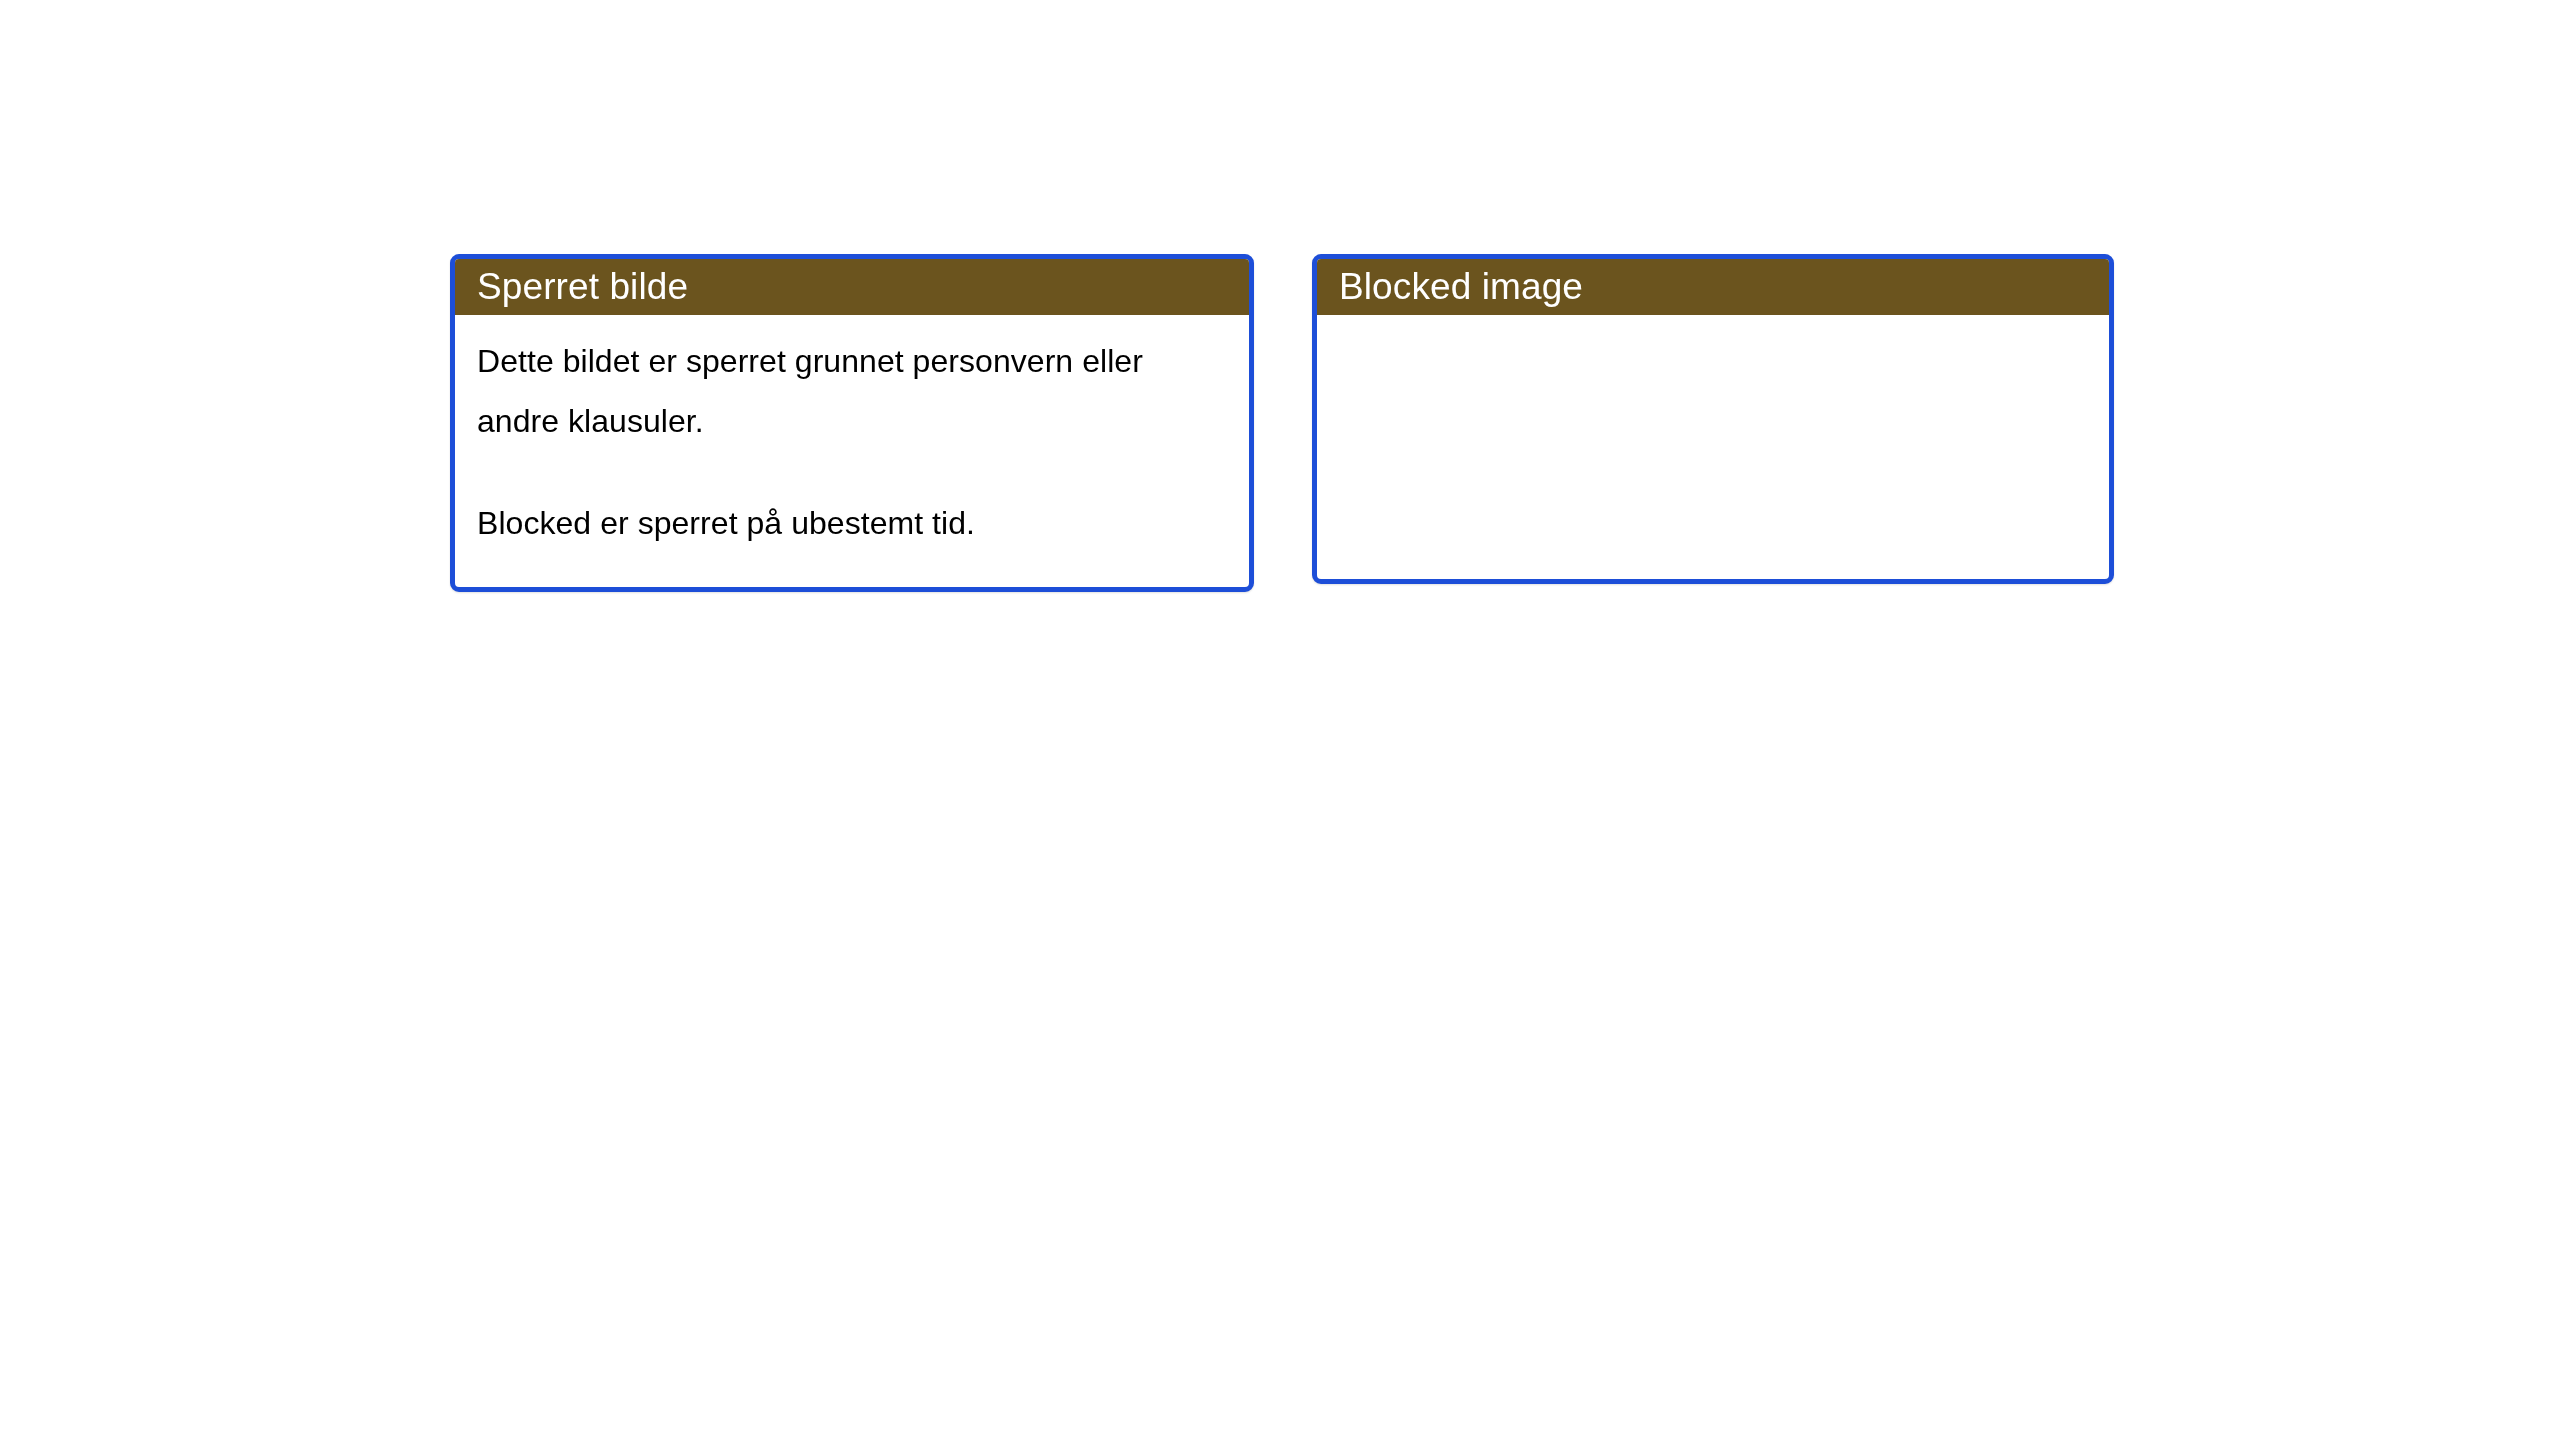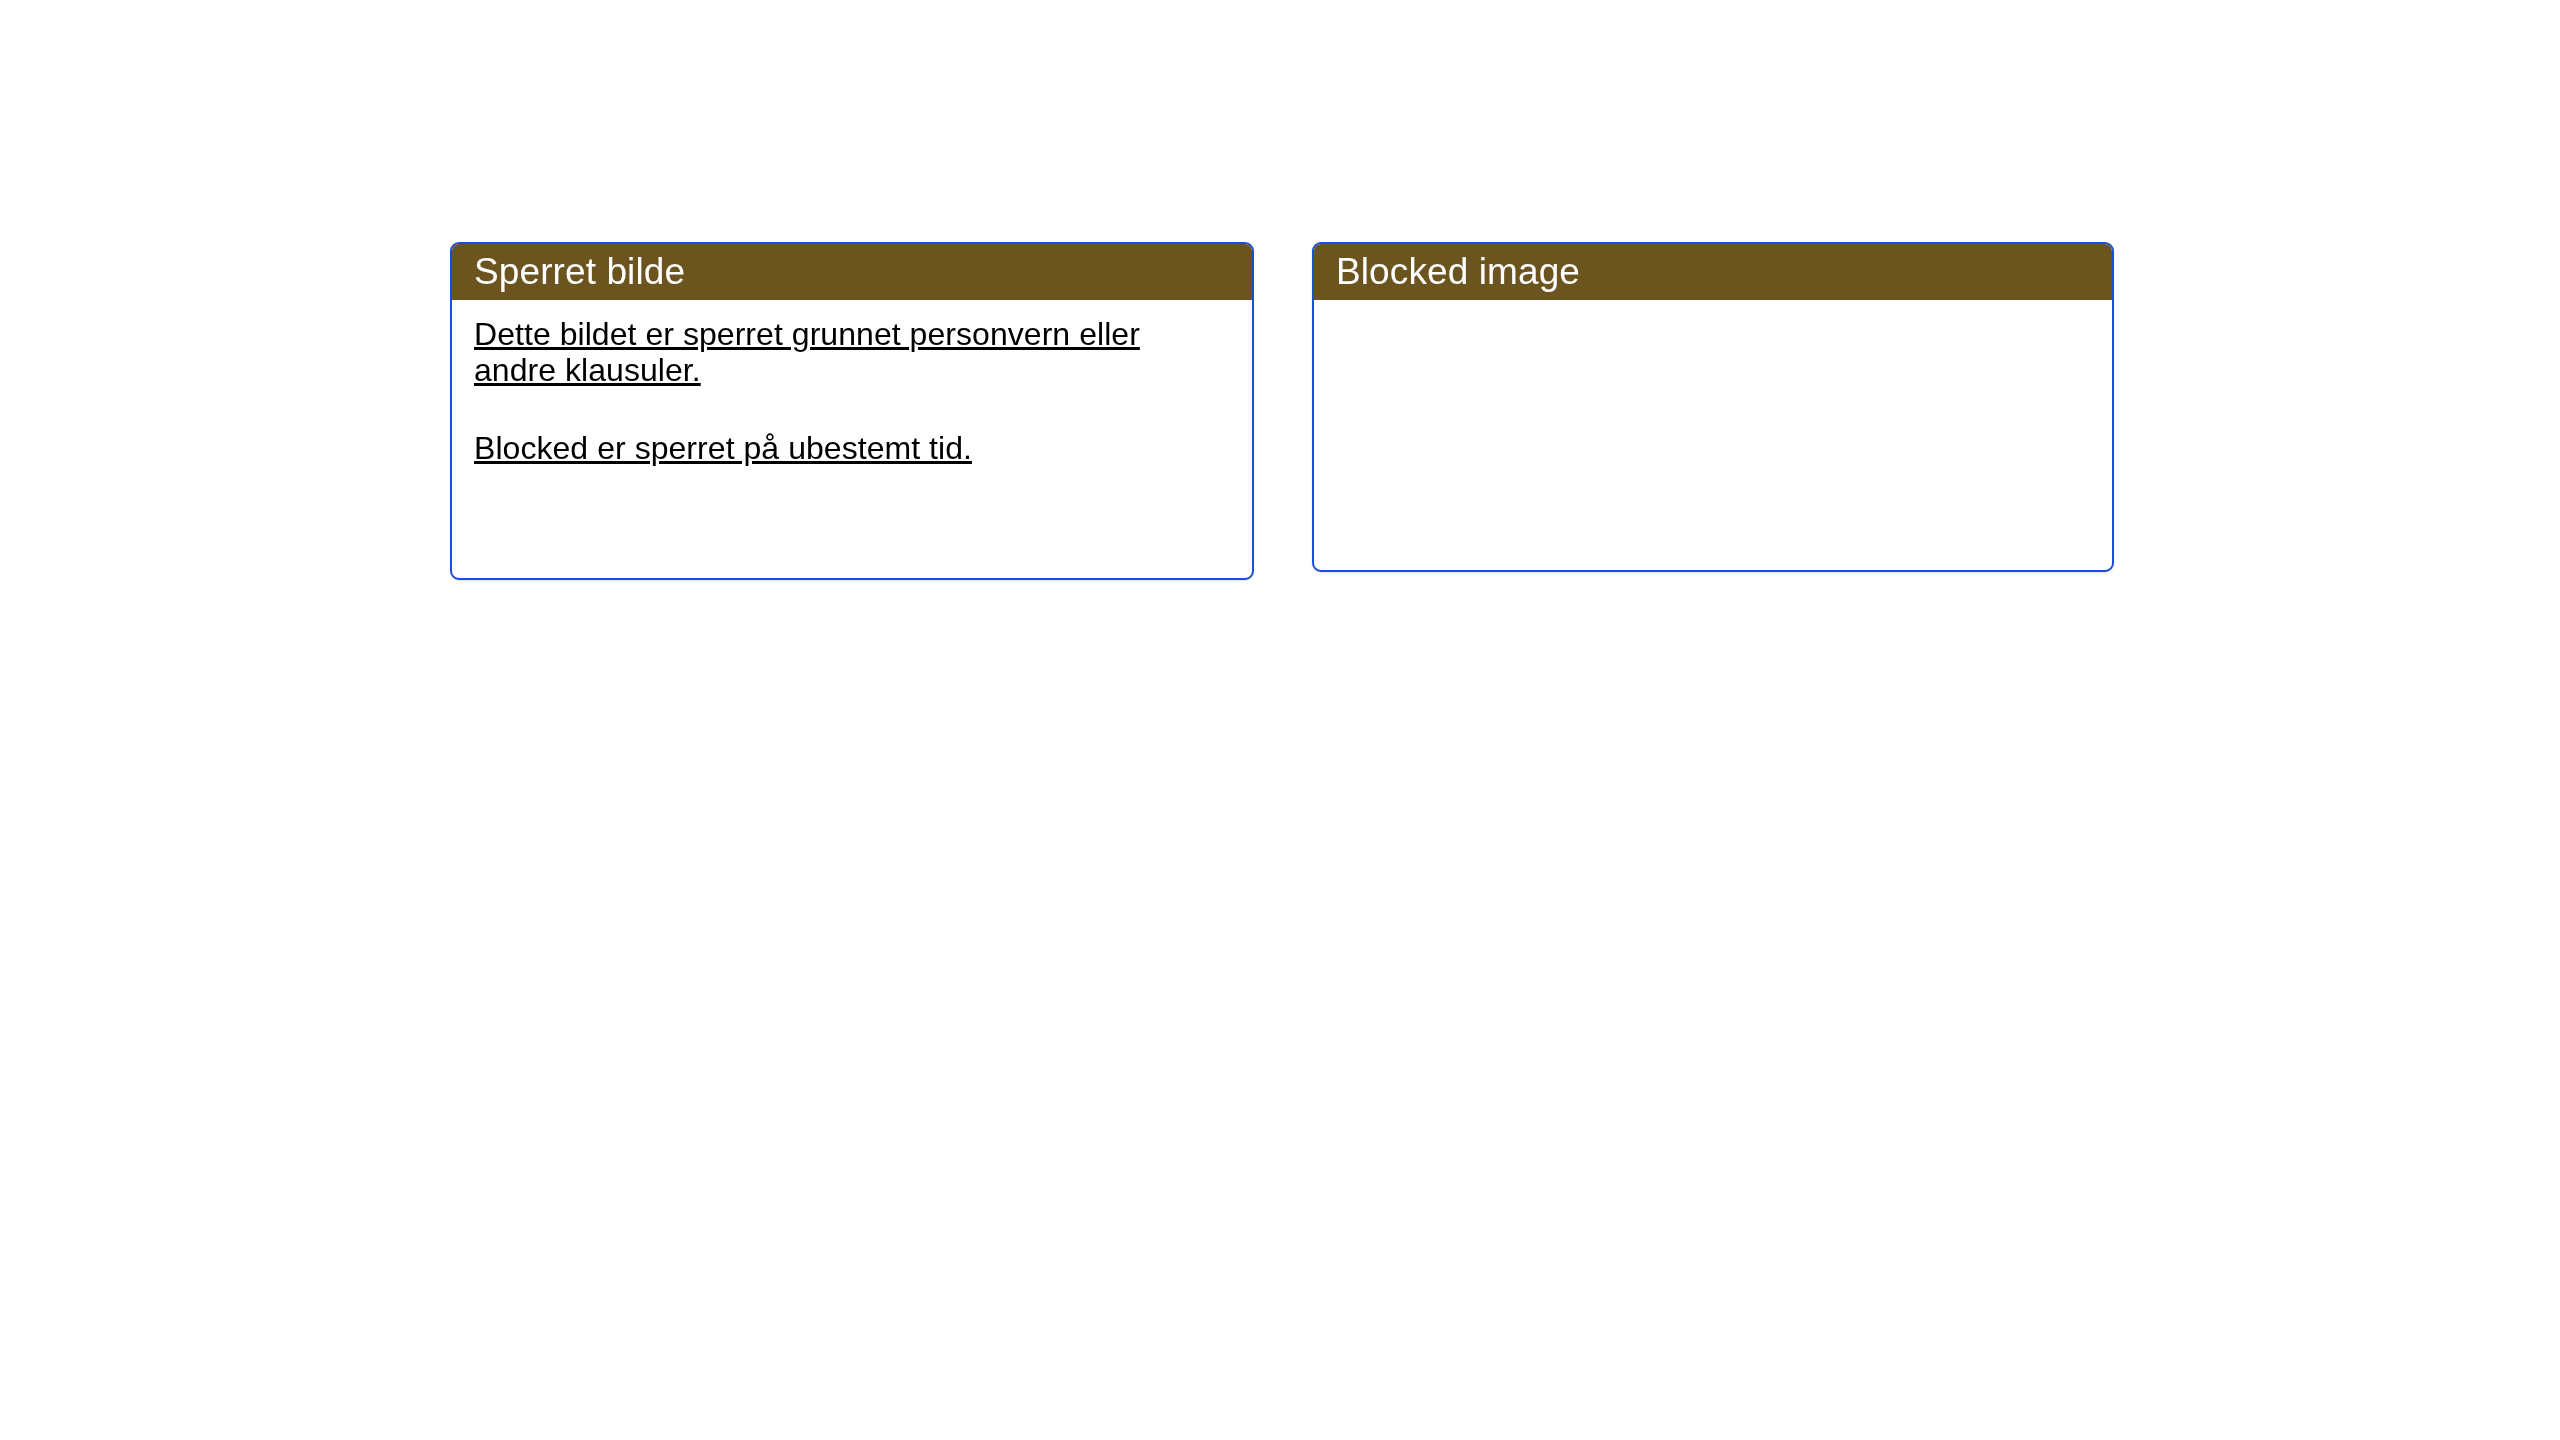--- a/index.html
+++ b/index.html
@@ -22,24 +22,25 @@
     top: 0;
     width: 2560px;
     height: 1440px;
     background: #ffffff;
   }
 
   .notice-card {
     position: absolute;
     box-sizing: border-box;
     background: #ffffff;
-    border: 2px solid #1d4ed8;
+    border: 5px solid #1d4ed8;
     border-radius: 9px;
     overflow: hidden;
     box-shadow: 0 1px 2px rgba(0,0,0,0.12);
+    margin-top: 12px;
   }
 
   #card-no {
     left: 450px;
     top: 242px;
     width: 804px;
     height: 338px;
   }
 
   #card-en {
@@ -69,25 +70,24 @@
 
   .card-body {
     box-sizing: border-box;
     padding: 16px 22px 0 22px;
     background: #ffffff;
   }
 
   .card-paragraph {
     color: #000000;
     font-size: 32px;
-    line-height: 36px;
+    line-height: 60px;
     font-weight: 400;
     margin: 0;
     letter-spacing: 0.05px;
-    text-decoration: underline;
   }
 
   .paragraph-gap {
     height: 42px;
   }
 </style>
 </head>
 <body>
 
 <div id="canvas">

